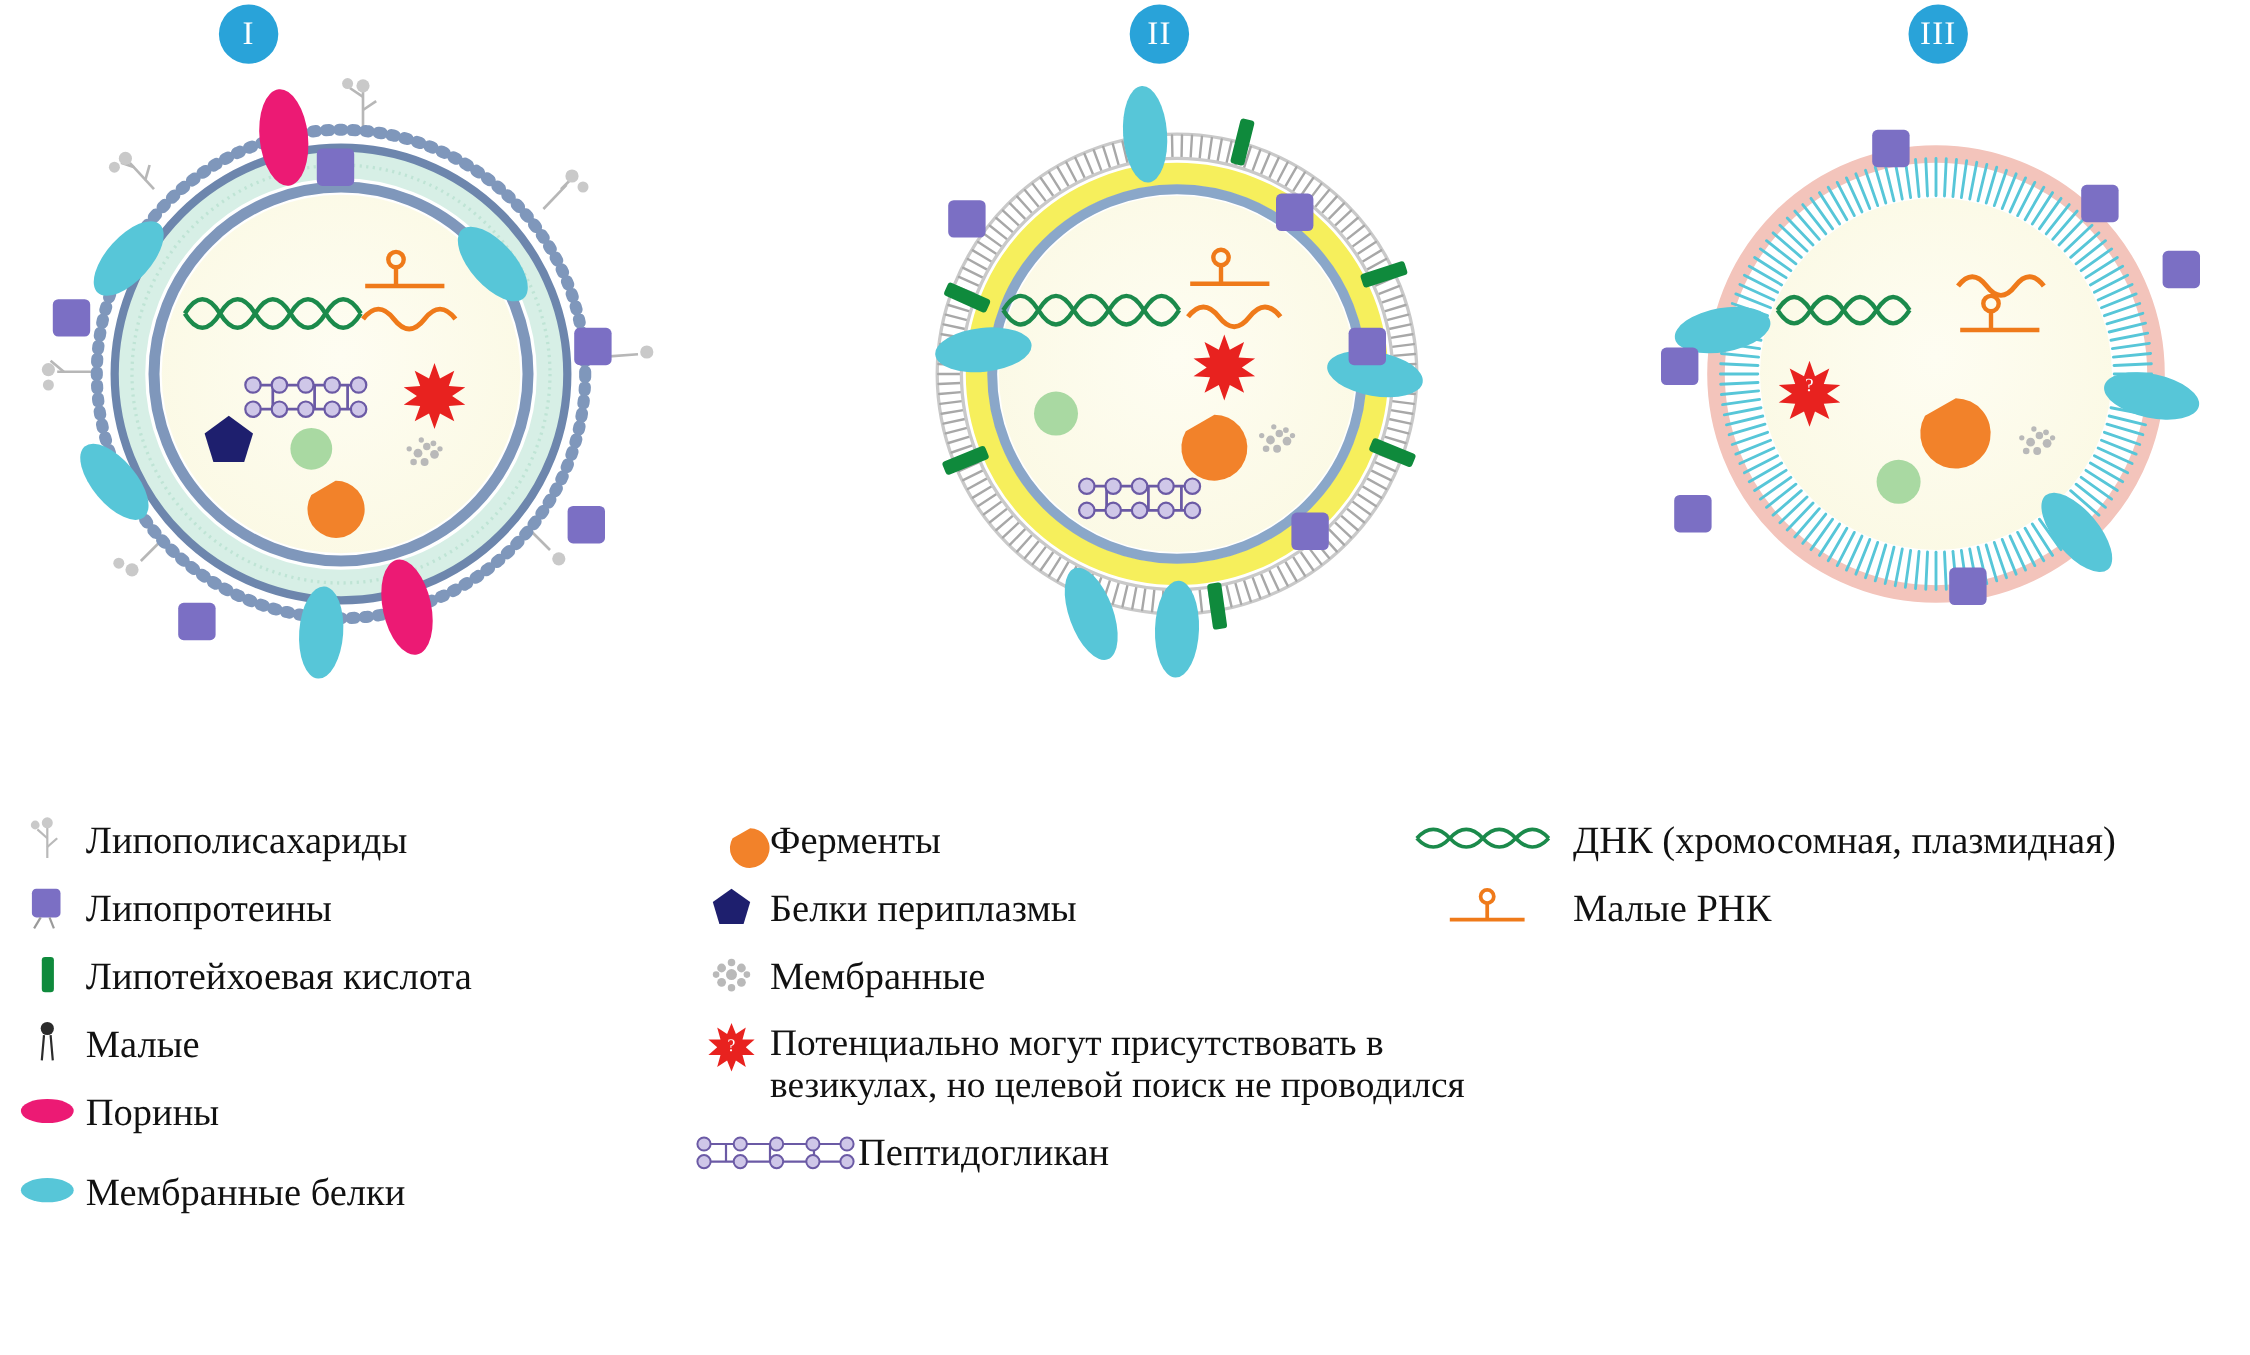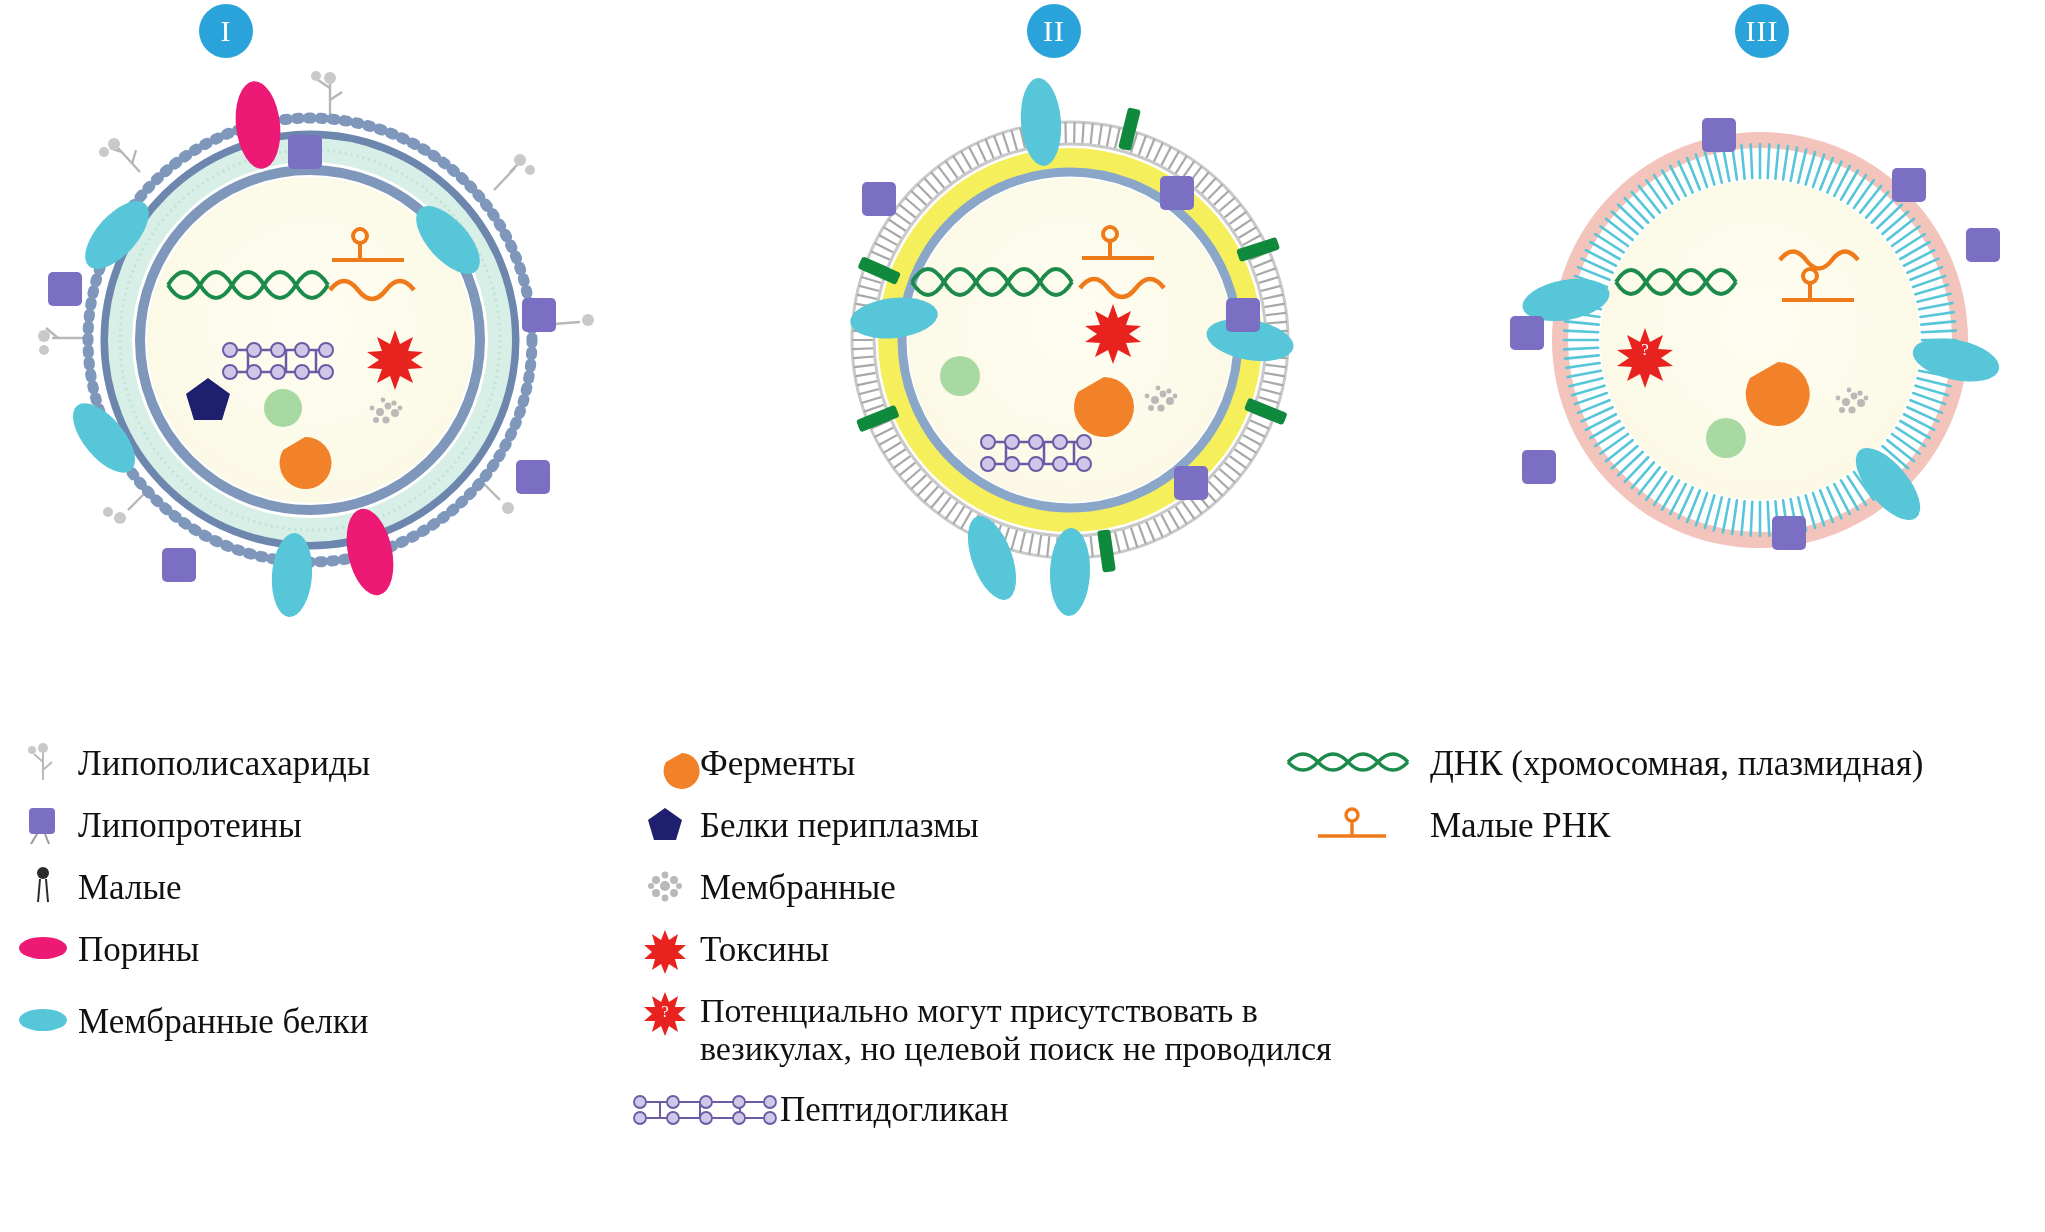--- a/index.html
+++ b/index.html
@@ -611,20 +611,28 @@
       <div class="legend-icon">
         <svg width="44" height="44">
             <rect x="8" y="6" width="26" height="26" rx="4" fill="#7b6fc4"></rect>
           <path d="M16 32 L10 42" stroke="#9a9a9a" stroke-width="2"></path>
           <path d="M24 32 L28 42" stroke="#9a9a9a" stroke-width="2"></path>
           </svg>
       </div>
       <div class="legend-label">Липопротеины</div>
     </div>
 
+    <div class="legend-row">
+      <div class="legend-icon">
+        <svg width="30" height="44">
+            <rect x="10" y="6" width="11" height="32" rx="3" fill="#0f8a3c"></rect>
+          </svg>
+      </div>
+      <div class="legend-label">Липотейхоевая кислота</div>
+    </div>
 
     <div class="legend-row">
       <div class="legend-icon">
         <svg width="30" height="44">
             <circle cx="15" cy="9" r="6" fill="#2b2b2b"></circle>
           <path d="M12 15 L10 38 M18 15 L20 38" stroke="#2b2b2b" stroke-width="2" fill="none"></path>
           </svg>
       </div>
       <div class="legend-label">Малые</div>
     </div>
@@ -681,28 +689,20 @@
               <circle cx="23" cy="11" r="3.4"></circle>
           <circle cx="23" cy="34" r="3.4"></circle>
               <circle cx="37" cy="22" r="3"></circle>
               <circle cx="9" cy="22" r="3"></circle>
             </g>
           </svg>
       </div>
       <div class="legend-label">Мембранные</div>
     </div>
 
-    <div class="legend-row">
-      <div class="legend-icon">
-        <svg width="46" height="44">
-            <path fill="#e8221f" d="M23 4 l4 10 l9 -6 l-3 11 l11 0 l-8 7 l8 7 l-11 0 l3 11 l-9 -6 l-4 10 l-4 -10 l-9 6 l3 -11 l-11 0 l8 -7 l-8 -7 l11 0 l-3 -11 l9 6 z"></path>
-          </svg>
-      </div>
-      <div class="legend-label">Токсины</div>
-    </div>
 
     <div class="legend-row">
       <div class="legend-icon">
         <svg width="46" height="44">
             <path fill="#e8221f" d="M23 4 l4 10 l9 -6 l-3 11 l11 0 l-8 7 l8 7 l-11 0 l3 11 l-9 -6 l-4 10 l-4 -10 l-9 6 l3 -11 l-11 0 l8 -7 l-8 -7 l11 0 l-3 -11 l9 6 z"></path>
           <text x="23" y="29" font-size="16" fill="#ffffff" text-anchor="middle" font-family="Liberation Serif, serif">?</text>
           </svg>
       </div>
       <div class="legend-label small">Потенциально могут присутствовать в везикулах, но целевой поиск не проводился</div>
     </div>

